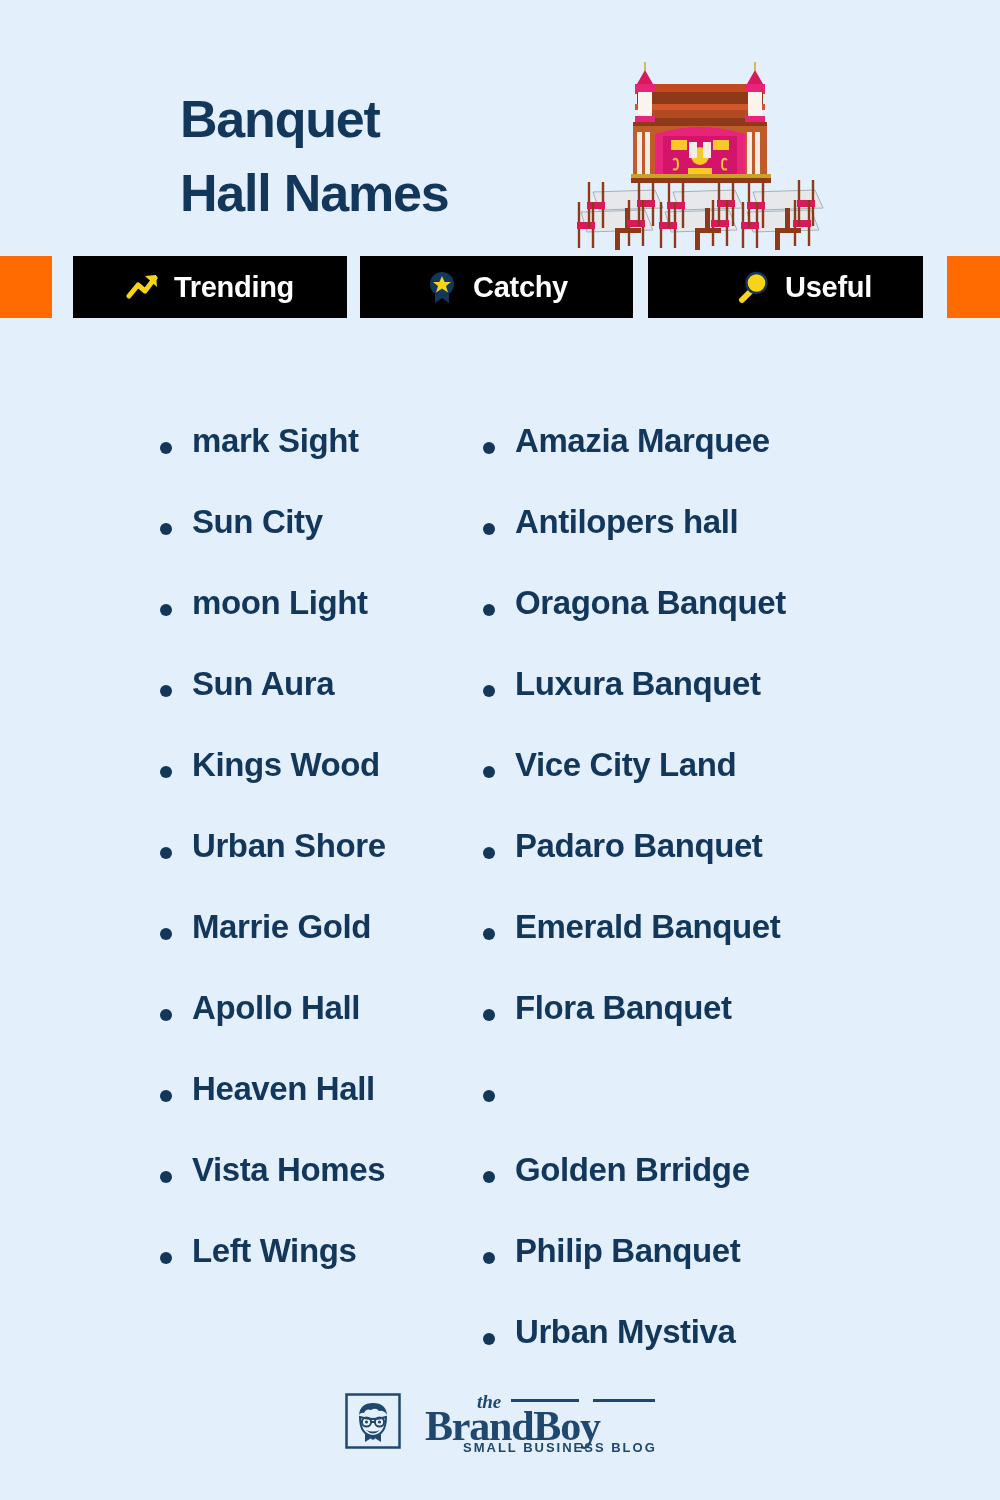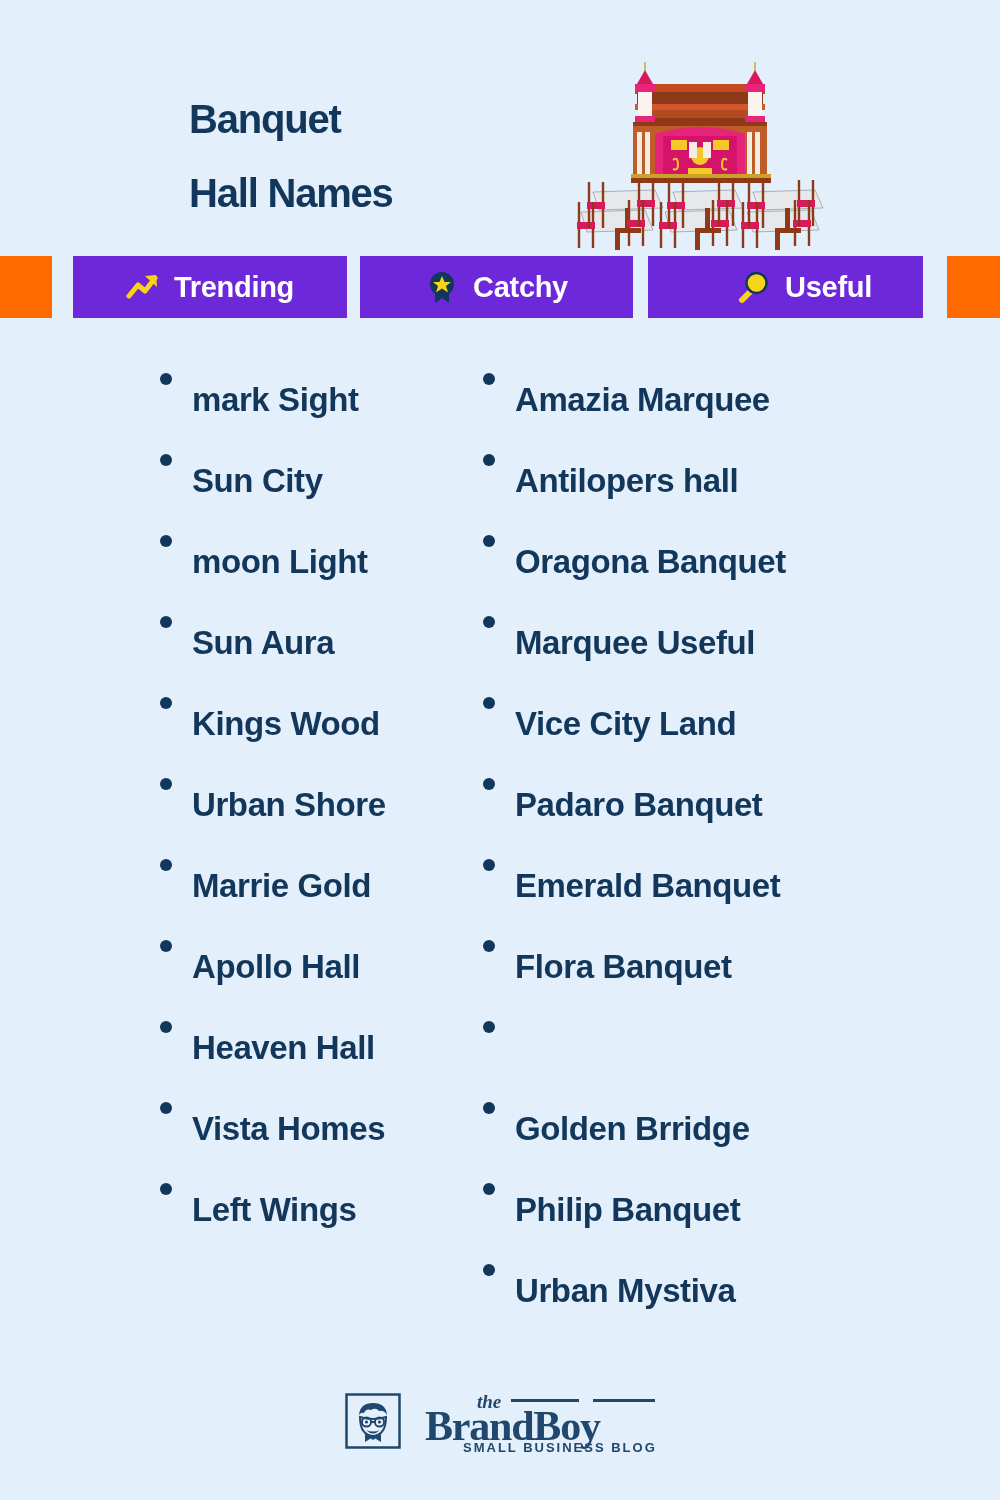--- a/index.html
+++ b/index.html
@@ -8,34 +8,33 @@
     background:#E4EFFC;
     font-family:"Liberation Sans", sans-serif;
     overflow:hidden;
   }
   .page { position:relative; width:1000px; height:1500px; background:#E4EFFC; }
 
   
   .header { position:absolute; left:0; top:0; width:1000px; height:250px; }
   .title {
     position:absolute; left:180px; top:82px;
-    font-size:40px; line-height:74px;
+    font-size:52px; line-height:74px;
     font-weight:700; color:#12375B;
     letter-spacing:-1.2px;
-    margin-left:9px;
   }
   .title .l2 { display:block; }
 
   .hall-illo { position:absolute; left:575px; top:62px; width:255px; height:188px; }
 
   
   .badge-strip { position:absolute; left:0; top:256px; width:1000px; height:62px; }
   .badge {
     position:absolute; top:0; height:62px;
-    background:#6d28d9;
+    background:#000000;
     display:flex; align-items:center; justify-content:center; gap:14px;
   }
   .badge-edge { position:absolute; top:0; height:62px; background:#FF6B00; }
   .badge-label {
     color:#FFFFFF; font-size:29px; font-weight:700;
     letter-spacing:-0.3px; white-space:nowrap;
   }
   .badge-icon { width:34px; height:34px; display:block; flex:0 0 auto; }
 
   #badge-trending { left:73px;  width:274px; }
@@ -44,21 +43,21 @@
   #edge-left  { left:0px;   width:52px; }
   #edge-right { left:947px; width:53px; }
 
   
   .lists { position:absolute; left:0; top:380px; width:1000px; height:980px; }
   .col { position:absolute; top:0; }
   #col-left  { left:160px; width:330px; }
   #col-right { left:483px; width:430px; }
 
   .list-item {
-    display:flex; align-items:flex-start; gap:20px;
+    display:flex; align-items:flex-end; gap:20px;
     height:81px;
   }
   .bullet {
     flex:0 0 auto; width:12px; height:12px;
     border-radius:50%; background:#12375B;
     position:relative; top:-7px;
   }
   .item-label {
     font-size:33px; font-weight:700; color:#12375B;
     letter-spacing:-0.4px; white-space:nowrap;
@@ -293,21 +292,21 @@
         <li class="list-item">
           <span class="bullet"></span>
           <span class="item-label">Antilopers hall</span>
         </li>
         <li class="list-item">
           <span class="bullet"></span>
           <span class="item-label">Oragona Banquet</span>
         </li>
         <li class="list-item">
           <span class="bullet"></span>
-          <span class="item-label">Marquee Useful</span>
+          <span class="item-label">Luxura Banquet</span>
         </li>
         <li class="list-item">
           <span class="bullet"></span>
           <span class="item-label">Vice City Land</span>
         </li>
         <li class="list-item">
           <span class="bullet"></span>
           <span class="item-label">Padaro Banquet</span>
         </li>
         <li class="list-item">

